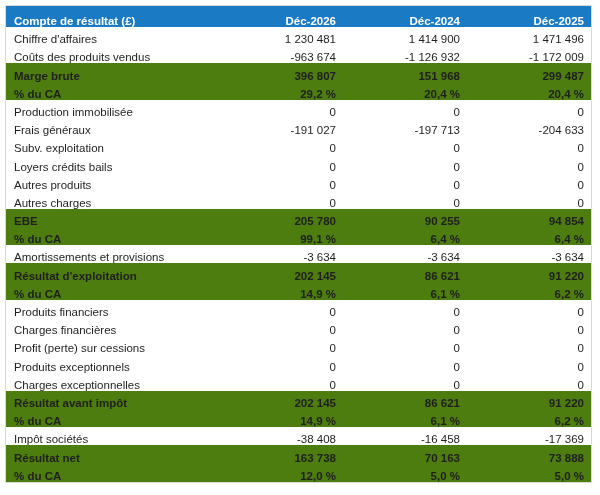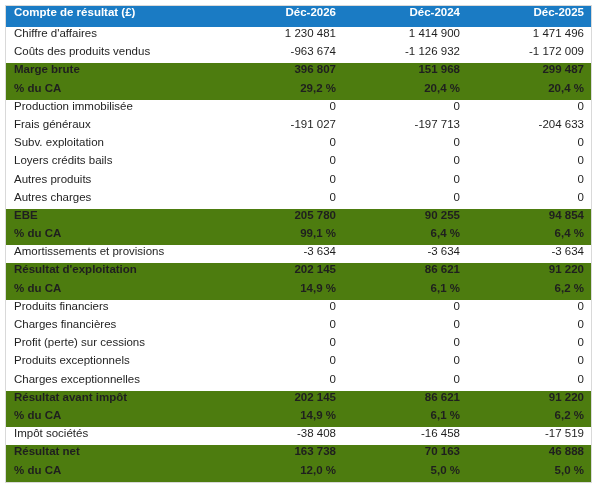--- a/index.html
+++ b/index.html
@@ -15,21 +15,21 @@
     padding: 5px 0 0 5px;
   }
   .tbl {
     width: 587px;
     border: 1px solid #d9d9d9;
     box-sizing: border-box;
     background: #ffffff;
   }
   .row {
     display: flex;
-    align-items: flex-start;
+    align-items: flex-end;
     height: 18.2px;
     font-size: 11.5px;
     color: #1f1f1f;
     background: #ffffff;
   }
   .row.hdr {
     height: 21px;
     background: #1a7bc4;
     color: #ffffff;
     font-weight: bold;
@@ -196,27 +196,27 @@
         <div class="row sum">
           <div class="c label">% du CA</div>
           <div class="c num">14,9 %</div>
           <div class="c num">6,1 %</div>
           <div class="c num">6,2 %</div>
         </div>
         <div class="row">
           <div class="c label">Impôt sociétés</div>
           <div class="c num">-38 408</div>
           <div class="c num">-16 458</div>
-          <div class="c num">-17 519</div>
+          <div class="c num">-17 369</div>
         </div>
         <div class="row sum">
           <div class="c label">Résultat net</div>
           <div class="c num">163 738</div>
           <div class="c num">70 163</div>
-          <div class="c num">46 888</div>
+          <div class="c num">73 888</div>
         </div>
         <div class="row sum">
           <div class="c label">% du CA</div>
           <div class="c num">12,0 %</div>
           <div class="c num">5,0 %</div>
           <div class="c num">5,0 %</div>
         </div>
       </div>
   </div>
 </div>

